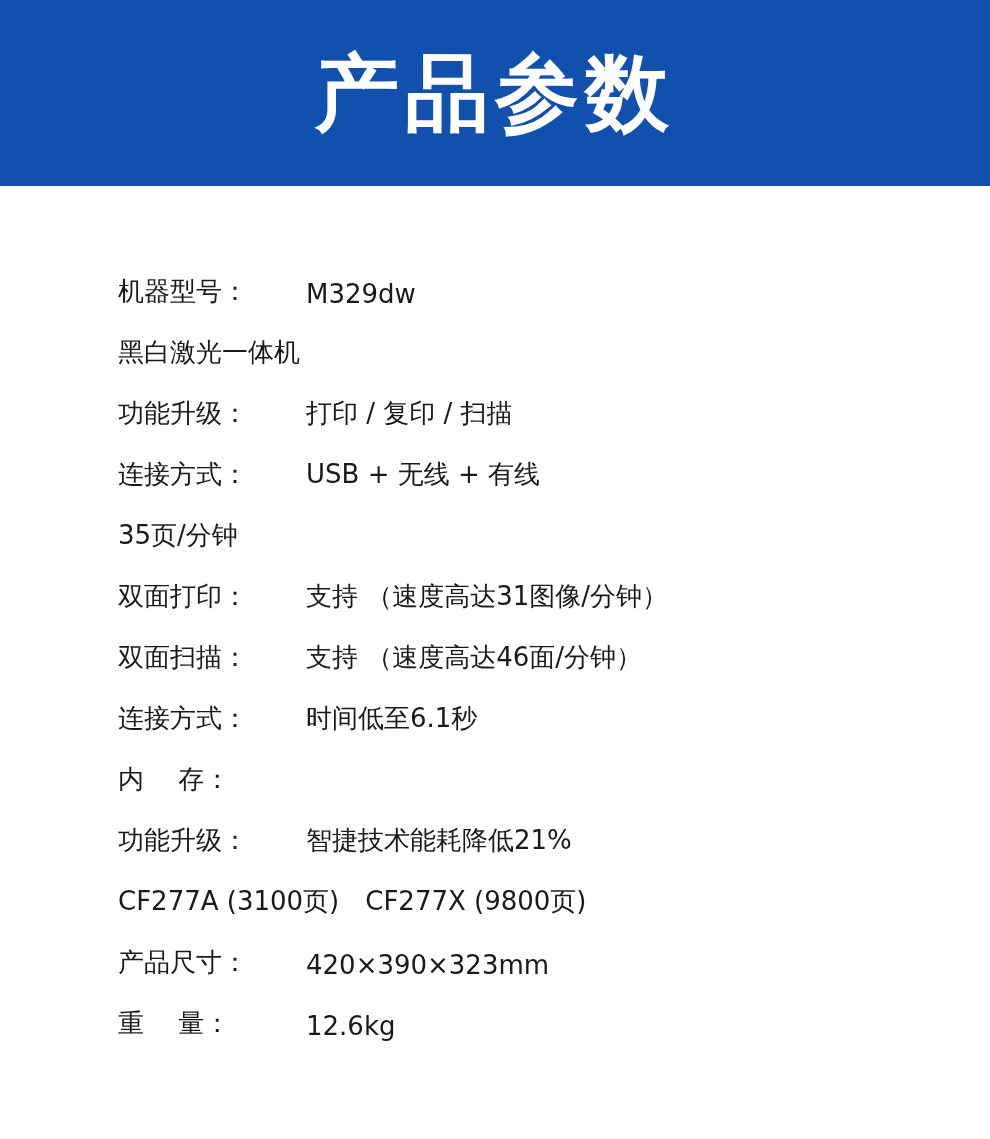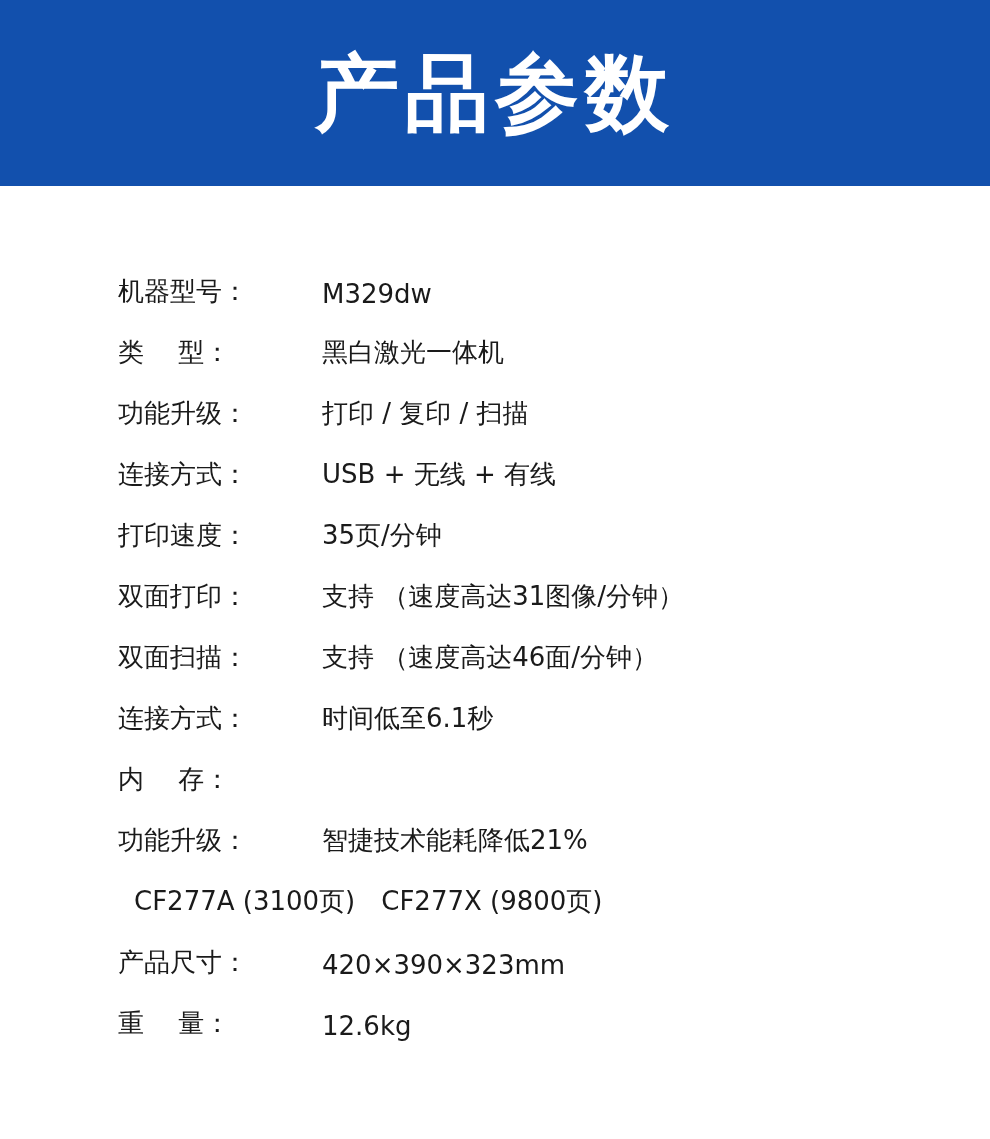--- a/index.html
+++ b/index.html
@@ -52,56 +52,53 @@
     font-size: 26px;
     color: #1a1a1a;
     white-space: pre;
     font-family: "DejaVu Sans", "Liberation Sans", sans-serif;
   }
   .spec-value {
     font-size: 26px;
     color: #1a1a1a;
     white-space: pre;
     font-family: "DejaVu Sans", "Liberation Sans", sans-serif;
-    margin-left: 16px;
   }
 </style>
 </head>
 <body>
 
 <div class="page">
 
   <div class="banner">
     <div class="banner-title">产品参数</div>
   </div>
 
   <div class="spec-table">
 
     <div class="spec-row">
       <div class="spec-label">机器型号：</div>
       <div class="spec-value">M329dw</div>
     </div>
 
     <div class="spec-row">
-      <div class="spec-label">类　 型：</div>
       <div class="spec-value">黑白激光一体机</div>
     </div>
 
     <div class="spec-row">
       <div class="spec-label">功能升级：</div>
       <div class="spec-value">打印 / 复印 / 扫描</div>
     </div>
 
     <div class="spec-row">
       <div class="spec-label">连接方式：</div>
       <div class="spec-value">USB + 无线 + 有线</div>
     </div>
 
     <div class="spec-row">
-      <div class="spec-label">打印速度：</div>
       <div class="spec-value">35页/分钟</div>
     </div>
 
     <div class="spec-row">
       <div class="spec-label">双面打印：</div>
       <div class="spec-value">支持 （速度高达31图像/分钟）</div>
     </div>
 
     <div class="spec-row">
       <div class="spec-label">双面扫描：</div>

